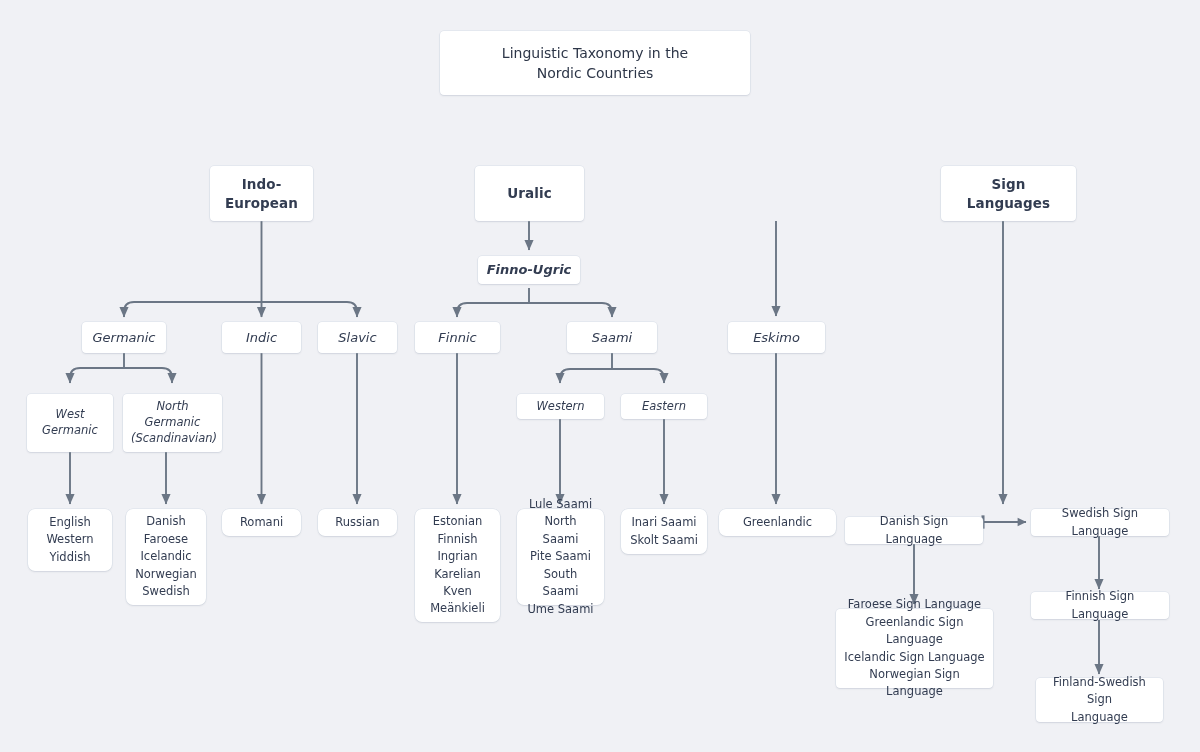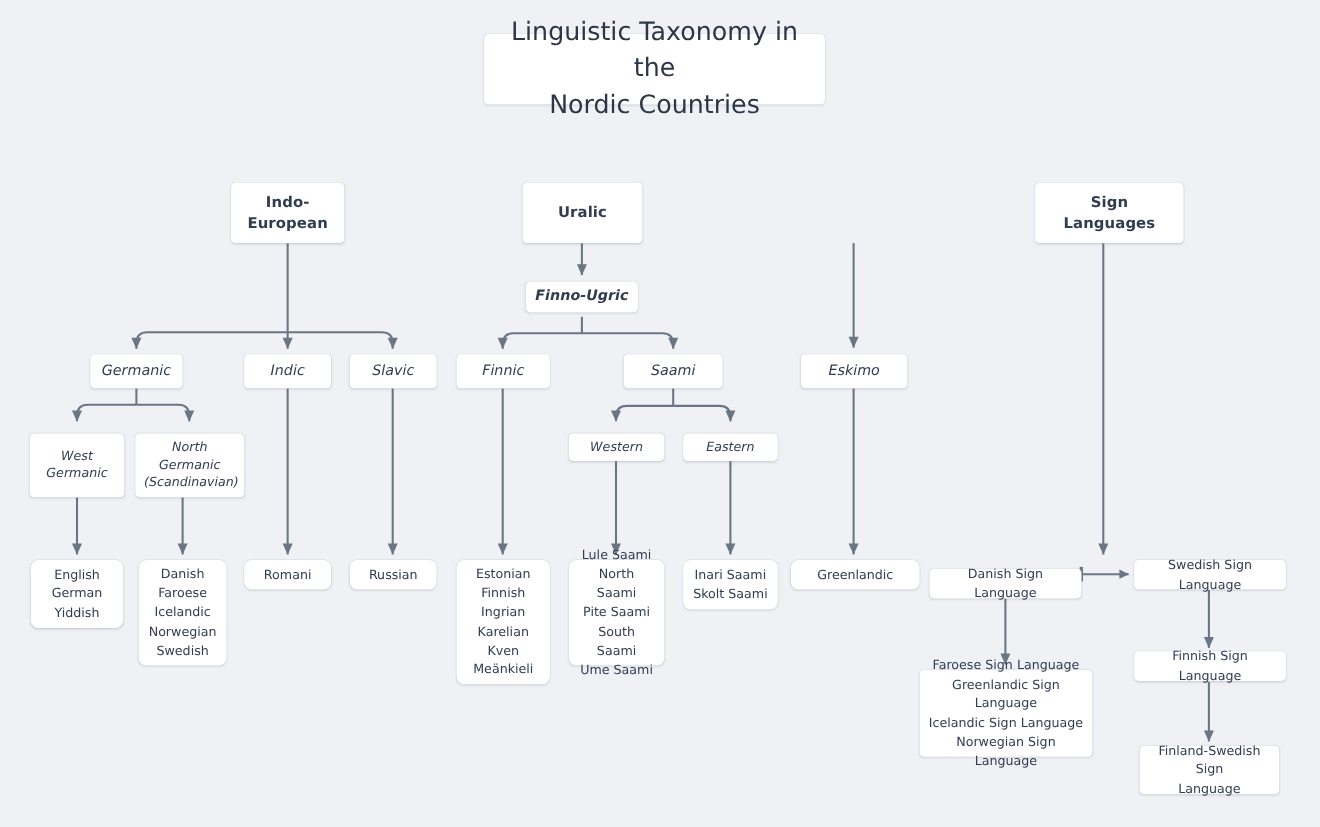--- a/index.html
+++ b/index.html
@@ -41,21 +41,21 @@
     line-height: 1.38;
     padding: 4px 8px;
   }
   .node .lbl {
     display: block;
     width: 100%;
     white-space: pre-line;
   }
   
   .title-card {
-    font-size: 23px;
+    font-size: 14px;
     font-weight: 400;
     color: #2d3648;
     line-height: 1.45;
     border-radius: 4px;
   }
   
   .family {
     font-size: 13.5px;
     font-weight: 700;
     letter-spacing: 0.1px;
@@ -207,21 +207,21 @@
   <div class="node branch-sm" style="left:517px; top:394px; width:87px; height:25px;">
     <span class="lbl">Western</span>
   </div>
 
   <div class="node branch-sm" style="left:621px; top:394px; width:86px; height:25px;">
     <span class="lbl">Eastern</span>
   </div>
 
   <div class="node leaf" style="left:28px; top:509px; width:84px; height:62px;">
     <span class="lbl">English
-German
+Western
 Yiddish</span>
   </div>
 
   <div class="node leaf" style="left:126px; top:509px; width:80px; height:96px;">
     <span class="lbl">Danish
 Faroese
 Icelandic
 Norwegian
 Swedish</span>
   </div>

